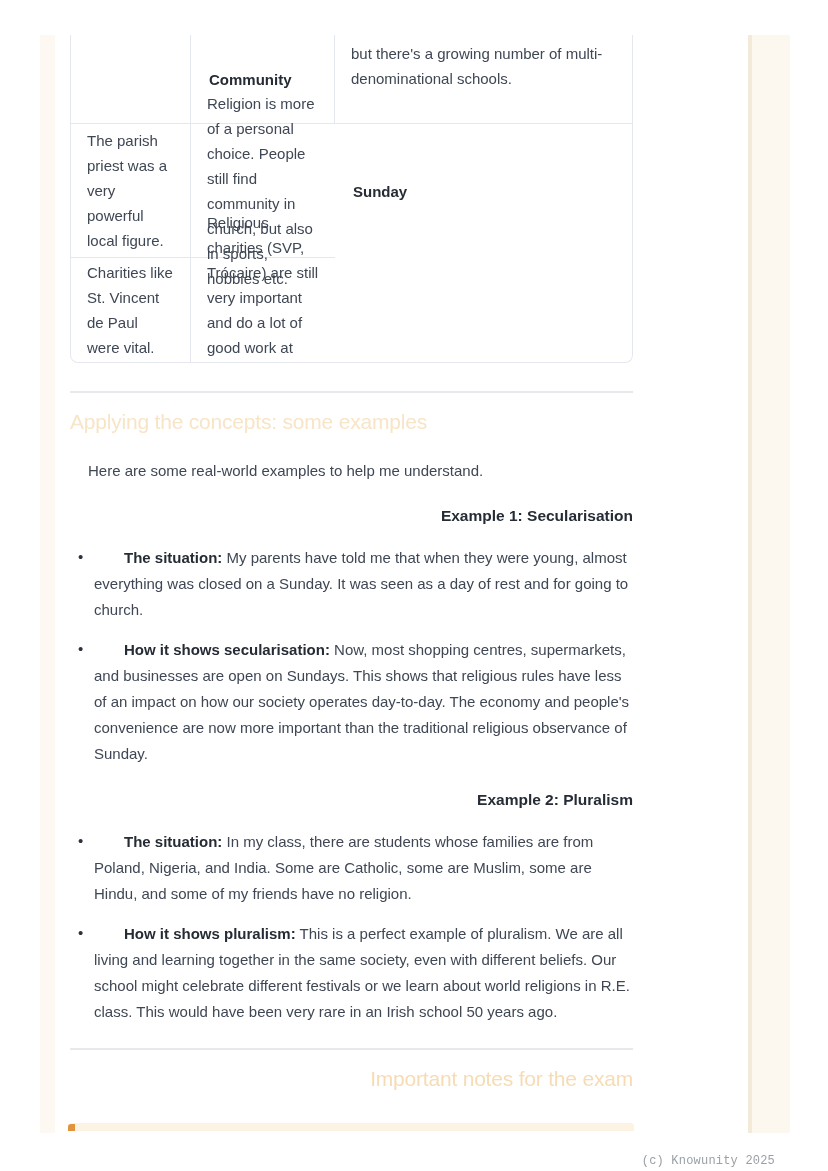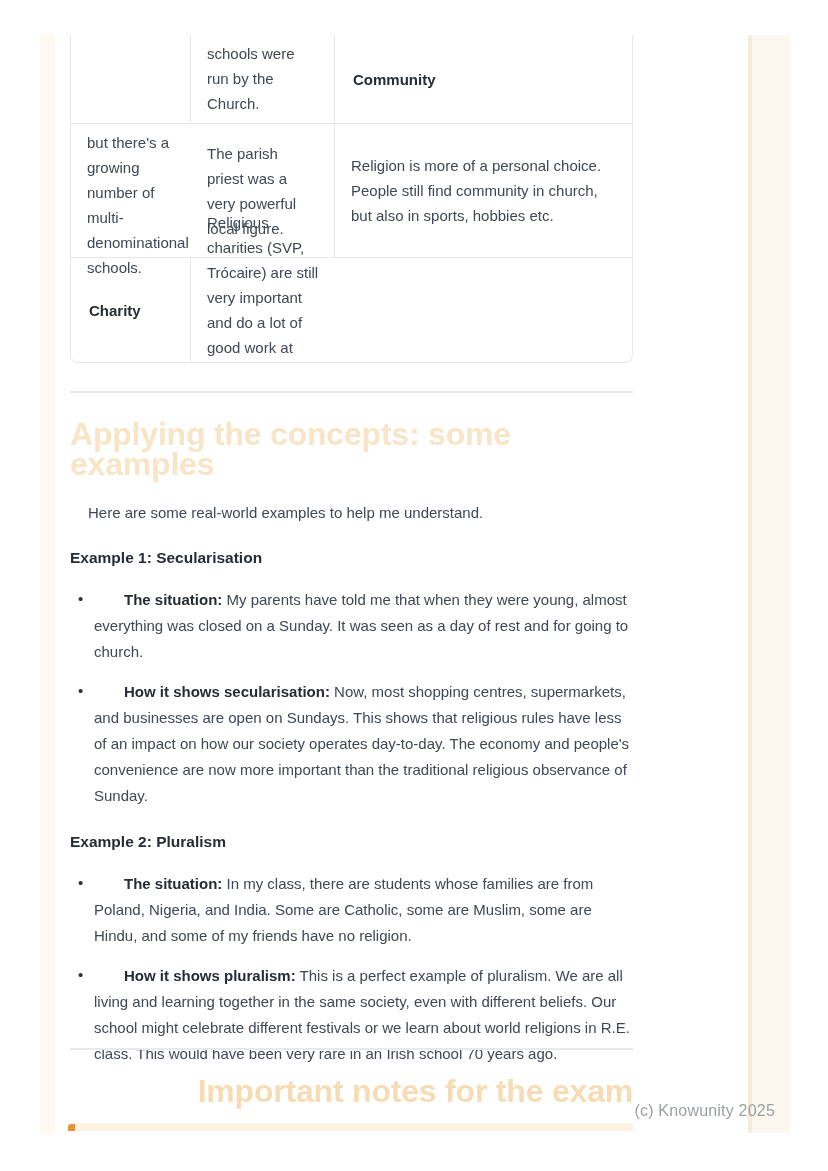--- a/index.html
+++ b/index.html
@@ -38,65 +38,65 @@
   .cell{display:flex;align-items:center;padding:10px 16px;
     font-size:15px;line-height:25px;border-right:1px solid var(--table-border);
     border-bottom:1px solid var(--table-border);}
   .cell.last-col{border-right:none;}
   .cell.last-row{border-bottom:none;}
   .cell.cut{align-items:flex-start;padding-top:6px;}
   .cell.label{font-weight:bold;color:var(--bold-text);padding-left:18px;}
 
   
   .divider{border:none;border-top:2px solid #e7e9ec;margin:28px 0 0 0;}
-  h2.faint{font-size:32px;line-height:30px;font-weight:bold;
-    color:var(--heading-faint);margin-top:26px;letter-spacing:-0.2px;}
+  h2.faint{font-size:21px;line-height:30px;font-weight:normal;
+    color:var(--heading-faint);margin-top:14px;letter-spacing:-0.2px;}
   h2.faint.deeper{color:var(--heading-faint-2);text-align:right;}
   p.intro{font-size:15px;line-height:25px;margin-top:21px;margin-left:18px;}
   h3.example{font-size:15.5px;line-height:21px;font-weight:bold;
-    color:var(--bold-text);margin-top:22px;}
+    color:var(--bold-text);margin-top:22px;text-align:right;}
   ul.points{list-style:none;margin-top:19px;}
   ul.points li{position:relative;padding-left:24px;font-size:15px;
     line-height:26px;margin-bottom:14px;}
   ul.points li .marker{position:absolute;left:8px;top:-1px;color:#2c323b;
     font-size:15px;}
   ul.points li b{color:var(--bold-text);margin-left:30px;}
 
   .exam-section{position:absolute;left:0;top:1013px;width:563px;}
   .exam-section .divider{margin-top:0;}
 
-  .footer-credit{position:absolute;top:1102px;right:53px;font-size:16px;
-    color:var(--footer-text);letter-spacing:0.2px;}
+  .footer-credit{position:absolute;top:1154px;right:53px;font-size:12px;
+    color:var(--footer-text);letter-spacing:0.2px;font-family:Liberation Mono, monospace;}
 
   
   .callout-stub{position:absolute;left:68px;top:1123px;width:566px;height:8px;
     background:#fcf3e3;border-radius:4px 4px 0 0;}
   .callout-stub .corner{position:absolute;left:0;top:1px;width:7px;height:7px;
     background:var(--accent-orange);border-radius:3px 0 0 0;}
 </style>
 </head>
 <body>
 
 <div class="strip-left"></div>
 <div class="strip-right-line"></div>
 <div class="strip-right"></div>
 
 <div class="page-content">
 
   <div class="tbl">
 
     <div class="cell label cut row-a"></div>
-    <div class="cell cut row-a">schools were run by the Church.</div>
     <div class="cell label row-b">Community</div>
 
     <div class="cell cut last-col row-a">but there's a growing number of multi-denominational schools.</div>
     <div class="cell row-b">The parish priest was a very powerful local figure.</div>
     <div class="cell last-col row-b">Religion is more of a personal choice. People still find community in church, but also in sports, hobbies etc.</div>
 
-    <div class="cell label last-row row-a">Charity</div>
+    <div class="cell label last-row row-a">Sunday</div>
+    <div class="cell last-row row-a">Charities like St. Vincent de Paul were vital.</div>
     <div class="cell last-col last-row row-a">Religious charities (SVP, Trócaire) are still very important and do a lot of good work at home and abroad.</div>
   </div>
 
   <hr class="divider">
 
   <h2 class="faint">Applying the concepts: some examples</h2>
 
   <p class="intro">Here are some real-world examples to help me understand.</p>
 
   <h3 class="example">Example 1: Secularisation</h3>
@@ -110,21 +110,21 @@
     </li>
   </ul>
 
   <h3 class="example">Example 2: Pluralism</h3>
 
   <ul class="points">
     <li>
       <span class="marker">•</span><b>The situation:</b><span> In my class, there are students whose families are from Poland, Nigeria, and India. Some are Catholic, some are Muslim, some are Hindu, and some of my friends have no religion.</span>
     </li>
     <li>
-      <span class="marker">•</span><b>How it shows pluralism:</b><span> This is a perfect example of pluralism. We are all living and learning together in the same society, even with different beliefs. Our school might celebrate different festivals or we learn about world religions in R.E. class. This would have been very rare in an Irish school 70 years ago.</span>
+      <span class="marker">•</span><b>How it shows pluralism:</b><span> This is a perfect example of pluralism. We are all living and learning together in the same society, even with different beliefs. Our school might celebrate different festivals or we learn about world religions in R.E. class. This would have been very rare in an Irish school 50 years ago.</span>
     </li>
   </ul>
 
   <div class="exam-section">
     <hr class="divider">
     <h2 class="faint deeper">Important notes for the exam</h2>
   </div>
 
 </div>
 

